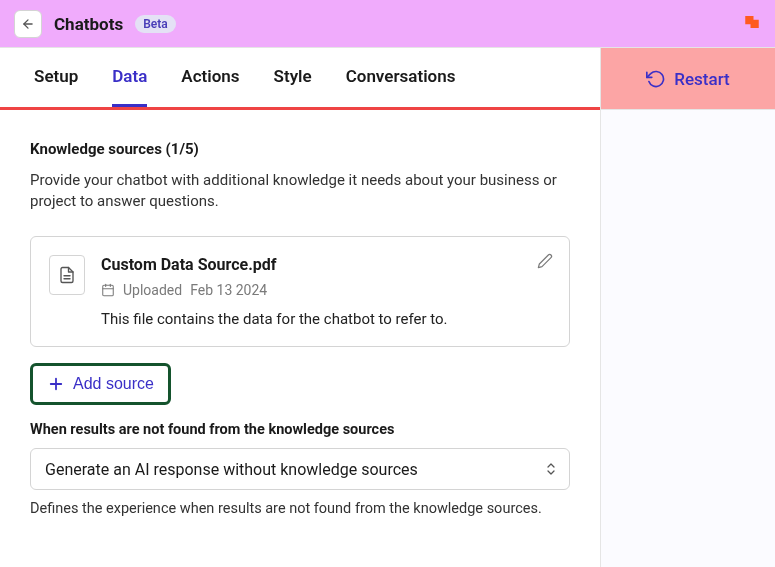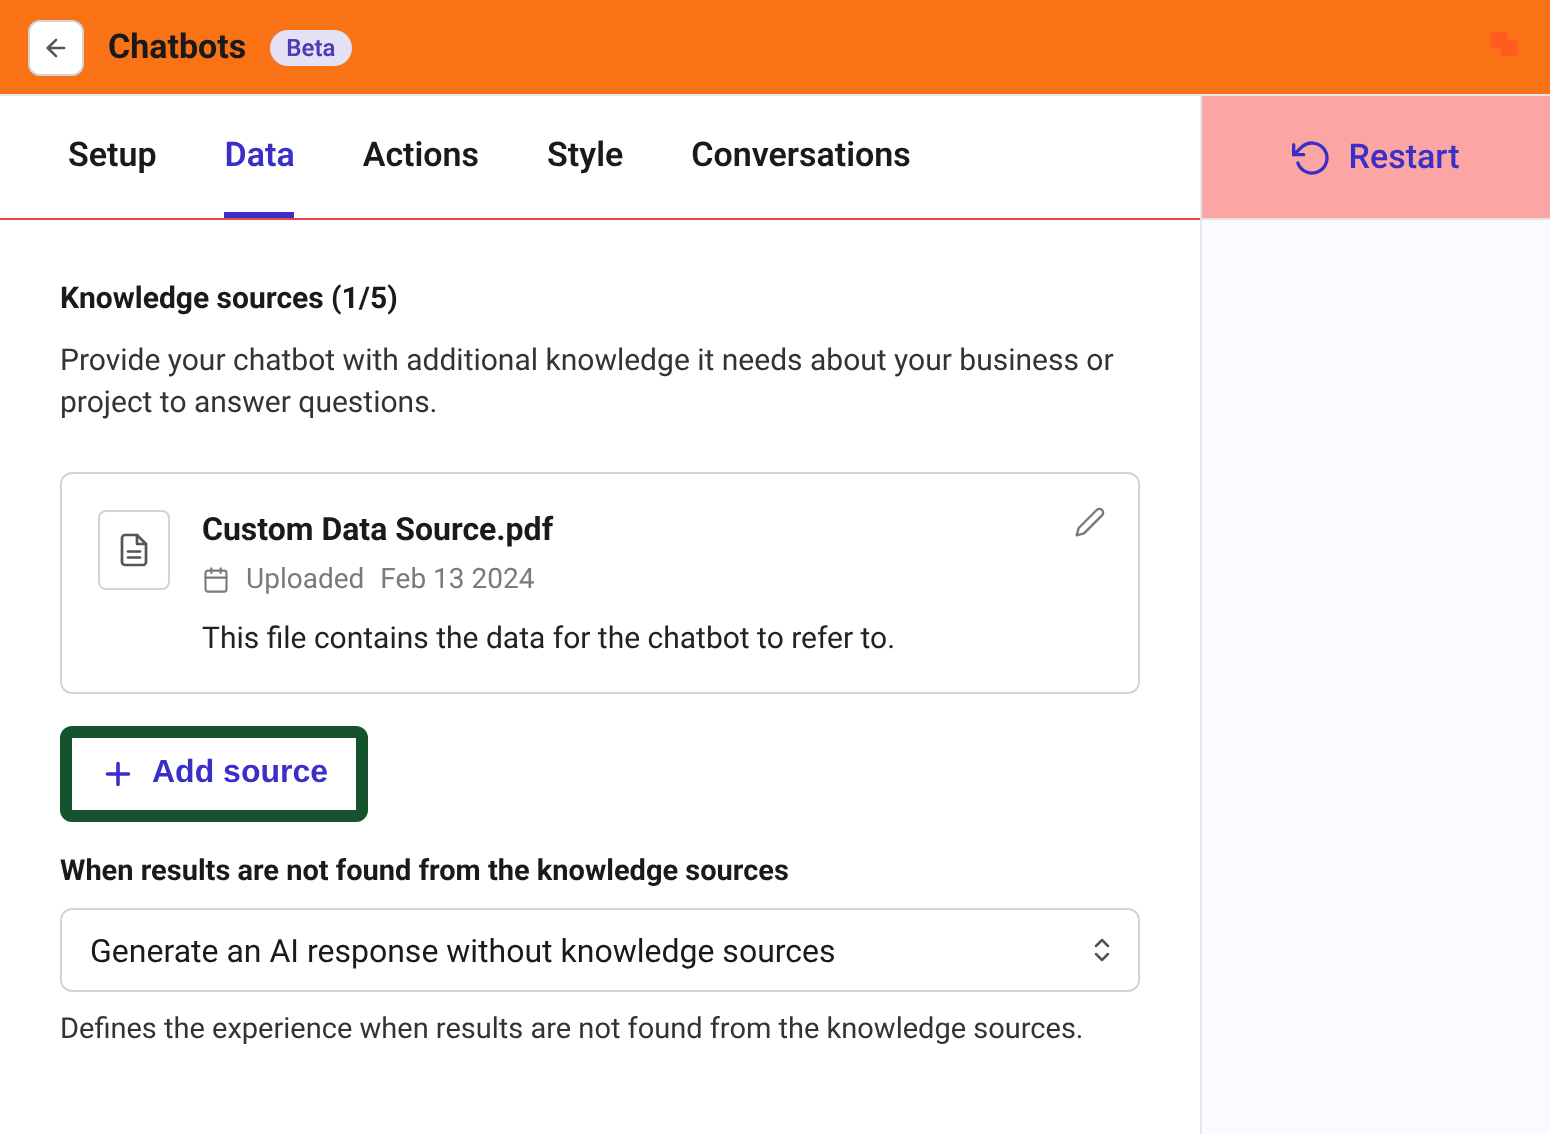--- a/index.html
+++ b/index.html
@@ -11,21 +11,21 @@
     height: 567px;
     overflow: hidden;
   }
   .topbar {
     height: 48px;
     display: flex;
     align-items: center;
     padding: 0 14px;
     border-bottom: 1px solid #e5e5e5;
     gap: 12px;
-    background: #f97316;
+    background: #f0abfc;
   }
   .back-btn {
     width: 28px; height: 28px;
     border: 1px solid #d4d4d4;
     border-radius: 6px;
     background: #fff;
     display: flex; align-items: center; justify-content: center;
     cursor: pointer;
     color: #555;
   }
@@ -51,21 +51,21 @@
   .main {
     width: 601px;
     border-right: 1px solid #e5e5e5;
     display: flex;
     flex-direction: column;
   }
   .tabs {
     display: flex;
     gap: 34px;
     padding: 0 34px;
-    border-bottom: 1px solid #ef4444;
+    border-bottom: 3px solid #ef4444;
     height: 62px;
     align-items: flex-end;
   }
   .tab {
     font-size: 17px;
     font-weight: 600;
     color: #1a1a1a;
     padding-bottom: 18px;
     border-bottom: 3px solid transparent;
     cursor: pointer;
@@ -154,25 +154,25 @@
     cursor: pointer;
     background: none;
     border: none;
     padding: 2px;
   }
 
   .add-source-btn {
     display: inline-flex;
     align-items: center;
     gap: 8px;
-    border: 6px solid #14532d;
+    border: 3px solid #14532d;
     background: #fff;
     color: #3a2fc7;
     font-size: 16px;
-    font-weight: 700;
+    font-weight: 400;
     padding: 9px 14px;
     border-radius: 6px;
     cursor: pointer;
   }
   .add-source-btn svg { stroke: #3a2fc7; }
 
   .fallback-section { margin-top: 16px; }
   .fallback-label {
     font-size: 14.5px;
     font-weight: 700;

